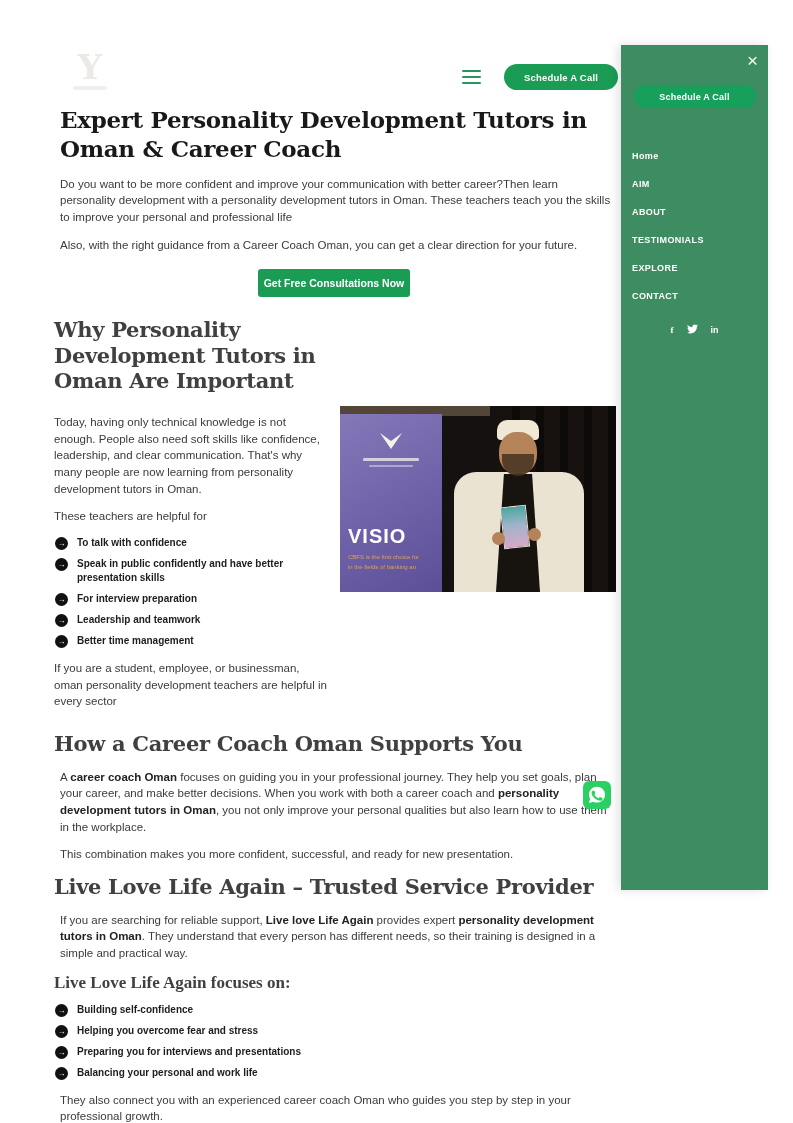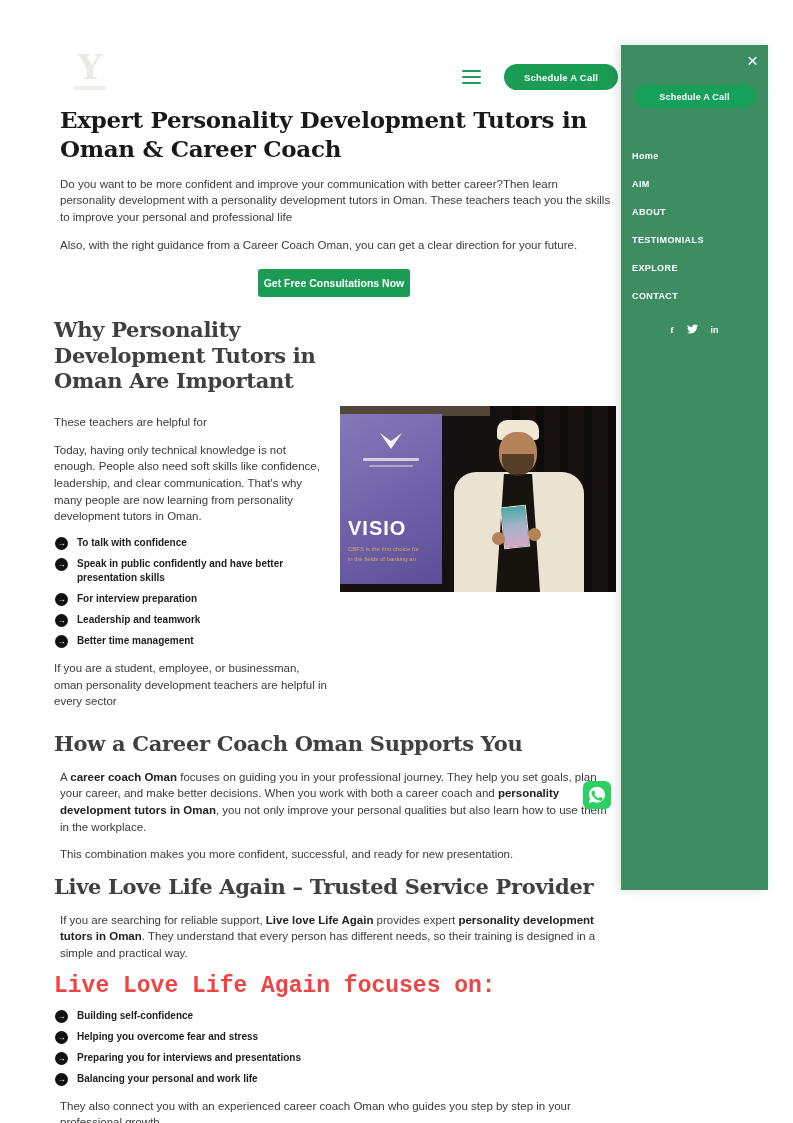--- a/index.html
+++ b/index.html
@@ -15,21 +15,21 @@
   .pill-btn { position:absolute; left:504px; top:64px; height:26px; padding:0 20px; background:#1a9c55; color:#fff;
               border:none; border-radius:14px; font-size:9.5px; font-weight:bold; letter-spacing:.2px;
               font-family:"Liberation Sans",sans-serif; cursor:pointer; }
 
   
   .content { position:absolute; left:54px; top:106px; width:560px; }
   h1 { font-family:"DejaVu Serif","Liberation Serif",serif; font-size:23px; letter-spacing:-0.3px;
        line-height:1.25; color:#191919; margin:0 0 12px 6px; font-weight:700; }
   h2 { font-family:"DejaVu Serif","Liberation Serif",serif; font-size:21px; letter-spacing:-0.3px;
        line-height:1.22; color:#404040; font-weight:700; }
-  h3 { font-family:Liberation Mono, monospace; font-size:23px; color:#ef4444; font-weight:700; }
+  h3 { font-family:Liberation Serif, serif; font-size:17px; color:#404040; font-weight:700; }
   p  { font-size:11.5px; line-height:1.45; color:#3a3a3e; margin:8px 0 11px 6px; }
   p b { color:#222; }
   .cta-wrap { text-align:center; margin:16px 0 20px 0; }
   .cta-btn { display:inline-block; background:#1a9c55; color:#fff; font-size:10.5px; font-weight:600;
              padding:8px 6px; border:none; border-radius:3px; font-family:"Liberation Sans",sans-serif; cursor:pointer; }
 
   .why-h2 { width:300px; margin:6px 0 12px 0; }
   .two-col { display:flex; gap:10px; }
   .col-left { width:276px; flex:0 0 276px; }
   .col-left p { margin-left:0; }
@@ -41,21 +41,21 @@
   .b-txt { font-size:10px; font-weight:bold; color:#1d1d1f; line-height:1.4; }
 
   .sec-h2 { margin:10px 0 12px 0; }
   .sub-h3 { margin:8px 0 10px 0; }
 
   
   .photo { position:relative; width:276px; height:186px; flex:0 0 276px; background:#141110; overflow:hidden; }
   .photo .curtain { position:absolute; right:0; top:0; width:120px; height:100%;
       background:repeating-linear-gradient(90deg,#17120f 0 16px,#0b0907 16px 24px); opacity:.8; }
   .photo .wallstrip { position:absolute; left:0; top:0; width:150px; height:10px; background:#6b5c49; opacity:.7; }
-  .banner { position:absolute; left:0; top:8px; bottom:8px; width:102px;
+  .banner { position:absolute; left:0; top:8px; bottom:0; width:102px;
             background:linear-gradient(150deg,#8578b8 0%,#6f61a8 55%,#5d4f97 100%); }
   .banner .blogo { margin:18px auto 0 auto; width:30px; text-align:center; }
   .banner .bbar { width:56px; height:3px; background:rgba(245,242,235,.75); margin:4px auto 0 auto; border-radius:1px; }
   .banner .bbar.s { width:44px; height:2px; opacity:.6; }
   .vision { position:absolute; left:8px; bottom:44px; color:#fff; font-weight:bold; font-size:20px;
             letter-spacing:1px; font-family:"Liberation Sans",sans-serif; }
   .bcap { position:absolute; left:8px; bottom:20px; font-size:6px; color:#d9a25f; line-height:1.7; }
   .man { position:absolute; left:96px; top:14px; width:160px; height:172px; }
   .cap { position:absolute; left:61px; top:0; width:42px; height:20px; background:#f0e8d4; border-radius:10px 10px 4px 4px; }
   .face { position:absolute; left:63px; top:12px; width:38px; height:42px; background:#b5835a; border-radius:45%; }
@@ -106,22 +106,22 @@
     <h1>Expert Personality Development Tutors in Oman &amp; Career Coach</h1>
     <p>Do you want to be more confident and improve your communication with better career?Then learn personality development with a personality development tutors in Oman. These teachers teach you the skills to improve your personal and professional life</p>
     <p>Also, with the right guidance from a Career Coach Oman, you can get a clear direction for your future.</p>
     <div class="cta-wrap">
       <button class="cta-btn">Get Free Consultations Now</button>
     </div>
 
     <h2 class="why-h2">Why Personality Development Tutors in Oman Are Important</h2>
     <div class="two-col">
       <div class="col-left">
+        <p>Today, having only technical knowledge is not enough. People also need soft skills like confidence, leadership, and clear communication. That's why many people are now learning from personality development tutors in Oman.</p>
         <p>These teachers are helpful for</p>
-        <p>Today, having only technical knowledge is not enough. People also need soft skills like confidence, leadership, and clear communication. That's why many people are now learning from personality development tutors in Oman.</p>
         <ul class="blist">
           <li>
               <span class="b-ico">→</span>
               <span class="b-txt">To talk with confidence</span>
             </li>
           <li>
               <span class="b-ico">→</span>
               <span class="b-txt">Speak in public confidently and have better presentation skills</span>
             </li>
           <li>

